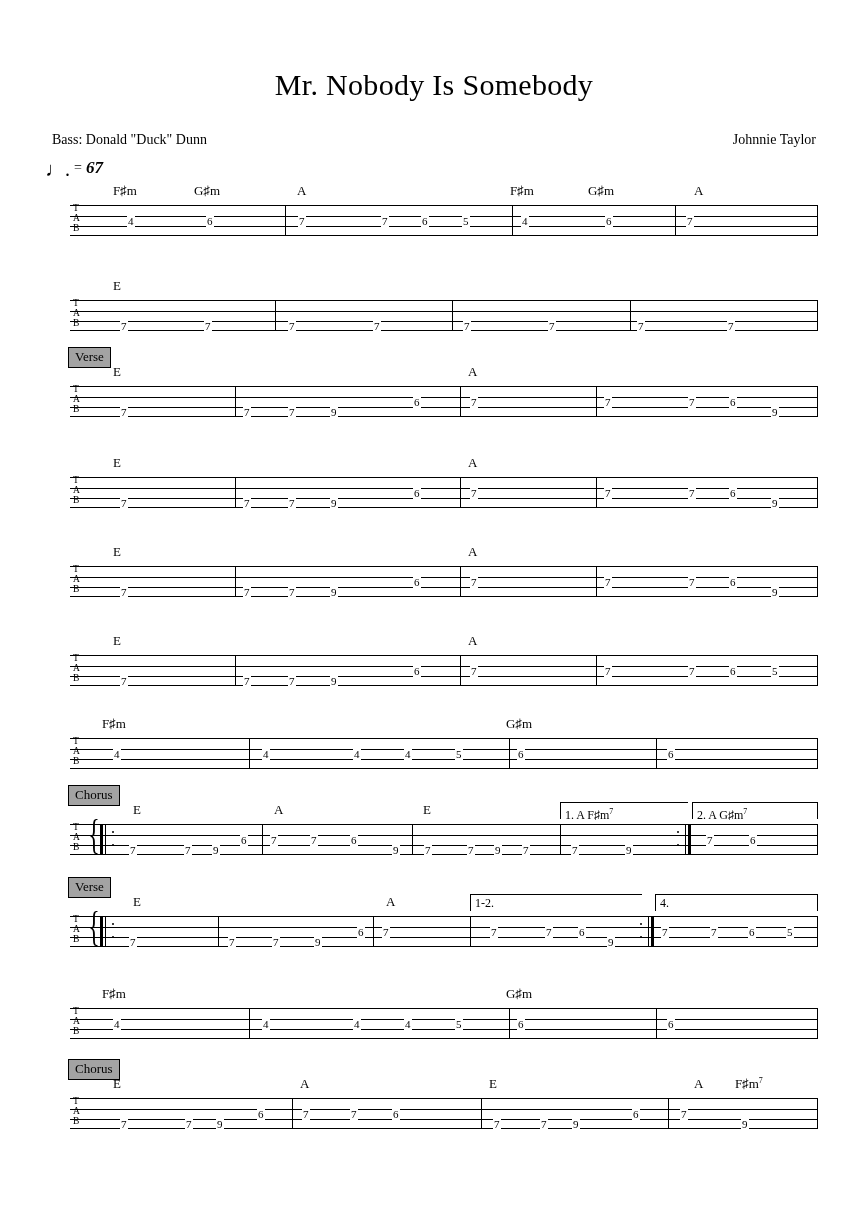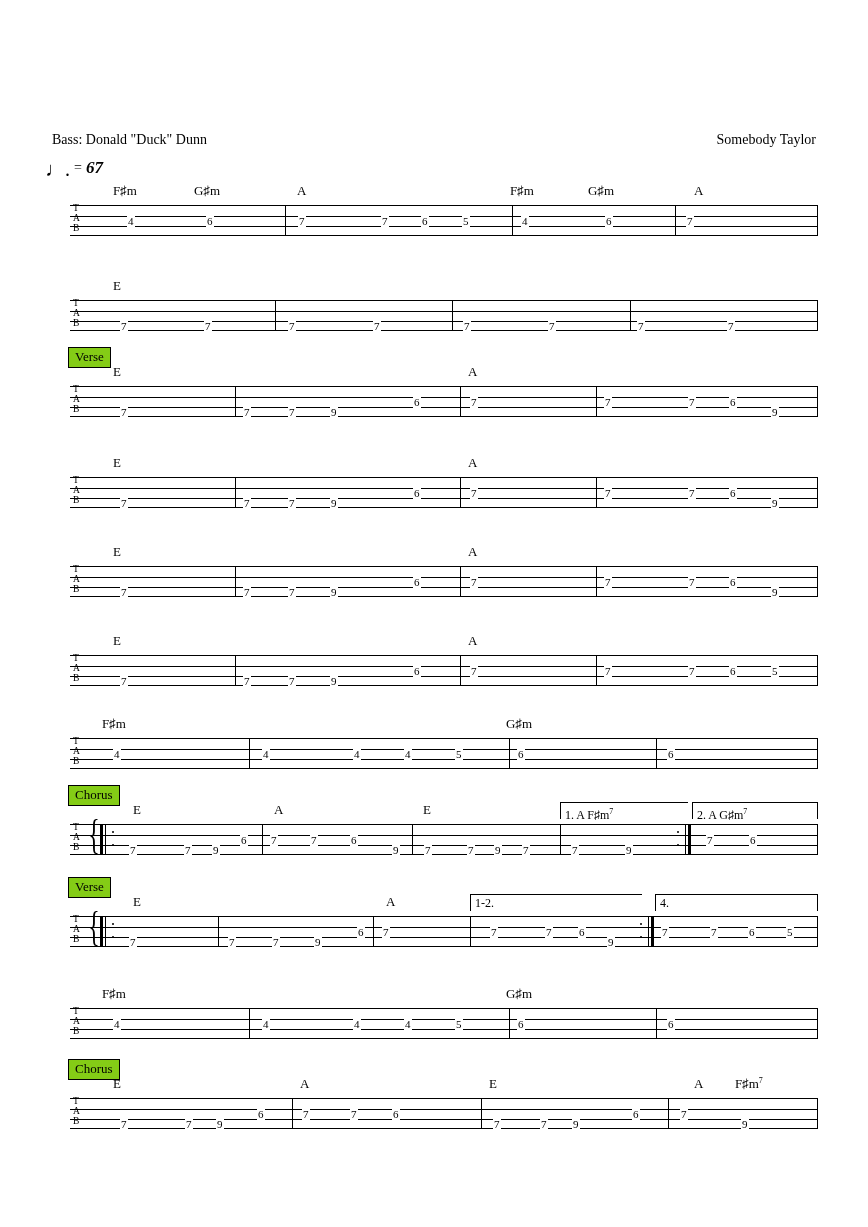--- a/index.html
+++ b/index.html
@@ -136,21 +136,21 @@
     font-size: 13px;
     font-family: "Liberation Serif", serif;
   }
   .chord sup { font-size: 8px; }
 
   .section-label {
     position: absolute;
     font-size: 13px;
     border: 1.2px solid #000;
     padding: 1px 6px 2px 6px;
-    background: #84cc16;
+    background: #a3a3a3;
     font-family: "Liberation Serif", serif;
   }
 
   .repeat-open {
     position: absolute;
     height: 31px;
     width: 9px;
   }
   .repeat-open .thick {
     position: absolute; left: 0; top: 0; width: 3px; height: 31px; background: #000;
@@ -218,22 +218,23 @@
     text-align: center;
     font-size: 12px;
     font-family: "Liberation Serif", serif;
   }
 </style>
 </head>
 <body>
 
 <div class="page">
 
+  <div class="title">Mr. Nobody Is Somebody</div>
   <div class="bassist">Bass: Donald "Duck" Dunn</div>
-  <div class="artist">Somebody Taylor</div>
+  <div class="artist">Johnnie Taylor</div>
 
   <div class="tempo">
     <span class="note">♩.</span>
     <span>=</span>
     <span class="bpm">67</span>
   </div>
 
   <div id="systems-root">
       <div class="system" style="top: 145px; height: 95px;">
         <div class="chord" style="left: 113px; top: 38px;">F♯m</div>

